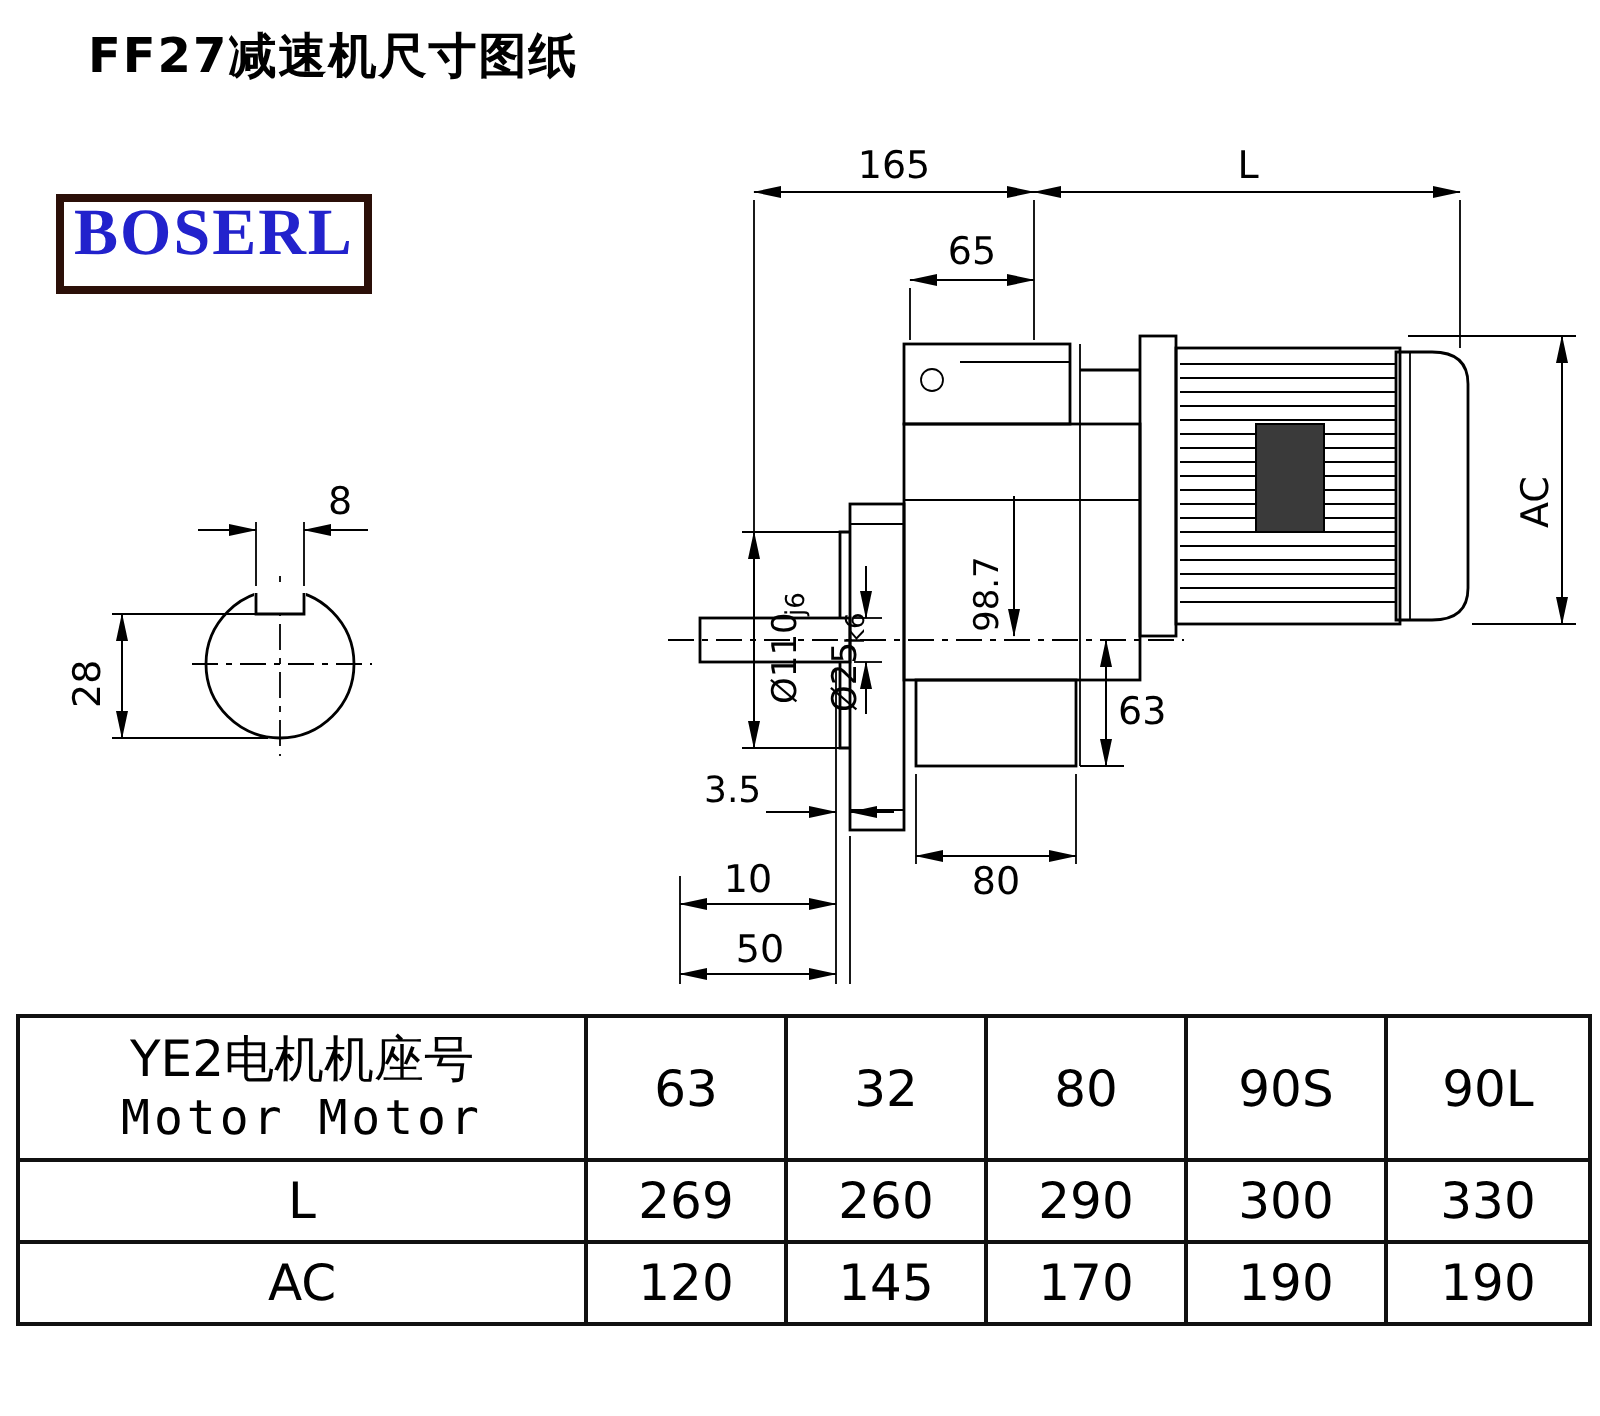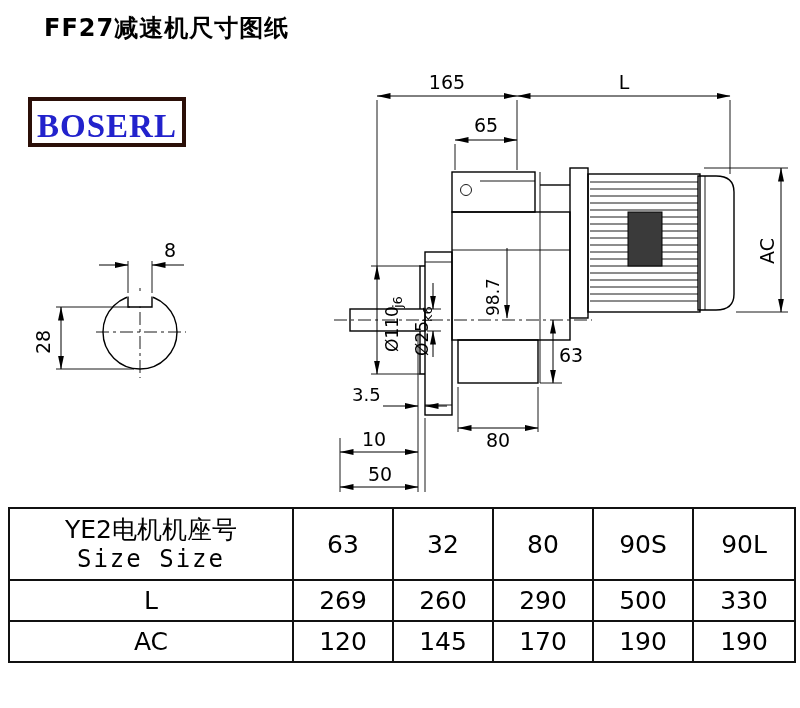--- a/index.html
+++ b/index.html
@@ -6,21 +6,21 @@
   body{
     width:800px;height:708px;position:relative;background:#fff;
     font-family:"DejaVu Sans",sans-serif;color:#000;overflow:hidden;
   }
   .page-title{
     position:absolute;left:44px;top:12px;
     font-size:24px;font-weight:bold;letter-spacing:1px;white-space:nowrap;
   }
   .logo-box{
     position:absolute;left:28px;top:97px;width:150px;height:42px;
-    border:4px solid #2b0f08;display:flex;align-items:flex-end;justify-content:center;
+    border:4px solid #2b0f08;display:flex;align-items:flex-start;justify-content:center;
     background:#fff;
   }
   .logo-text{
     font-family:"Liberation Serif",serif;font-weight:bold;font-size:33px;
     color:#2222cc;letter-spacing:1px;line-height:1;
   }
   svg.drawing{position:absolute;left:0;top:50px;}
   svg .outline{stroke:#000;stroke-width:1.4;fill:none;}
   svg .thin{stroke:#000;stroke-width:0.9;fill:none;}
   svg .dim{stroke:#000;stroke-width:1;fill:none;}
@@ -213,34 +213,34 @@
       <col style="width:100px">
       <col style="width:100px">
     <col style="width:100px">
       <col style="width:100px">
       <col style="width:102px">
   </colgroup>
   <tbody>
     <tr class="hdr">
       <th>
         <div class="hdr-cn">YE2电机机座号</div>
-        <div class="hdr-en">Size Size</div>
+        <div class="hdr-en">Motor Motor</div>
       </th>
       <th>63</th>
       <th>32</th>
       <th>80</th>
       <th>90S</th>
       <th>90L</th>
     </tr>
     <tr class="datarow">
       <td>L</td>
       <td>269</td>
       <td>260</td>
       <td>290</td>
-      <td>500</td>
+      <td>300</td>
       <td>330</td>
     </tr>
     <tr class="datarow">
       <td>AC</td>
       <td>120</td>
       <td>145</td>
       <td>170</td>
       <td>190</td>
       <td>190</td>
     </tr>

